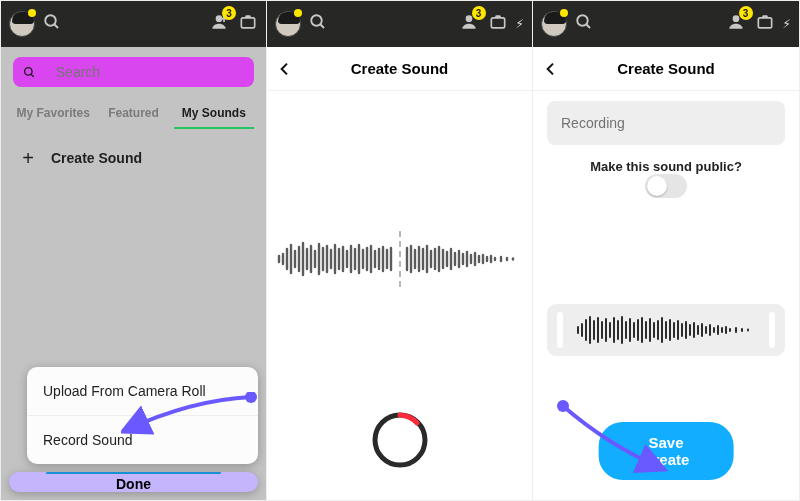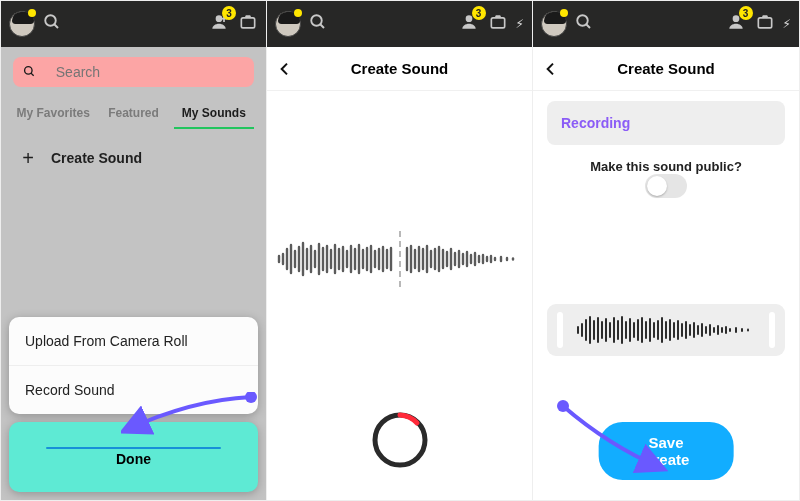--- a/index.html
+++ b/index.html
@@ -14,46 +14,46 @@
   .topbar .left, .topbar .right { display:flex; align-items:center; gap:8px; }
   .avatar { width:26px; height:26px; border-radius:50%; background:#cfc9bf; position:relative; border:1px solid #444;}
   .avatar-yellow { position:absolute; top:-3px; right:-2px; width:8px; height:8px; border-radius:50%; background:#ffe600; }
   .hair { position:absolute; top:0; left:2px; width:22px; height:12px; background:#1a1a1a; border-radius:10px 10px 4px 4px; }
   .badge-wrap { position:relative; }
   .badge { position:absolute; top:-6px; right:-6px; width:14px; height:14px; border-radius:50%; background:#ffe600; color:#222; font-size:10px; font-weight:700; display:flex; align-items:center; justify-content:center; }
   .flash-auto { color:#ddd; font-size:12px; letter-spacing:0; }
 
   
   .p1-body { position:absolute; left:0; right:0; top:46px; bottom:0; background:rgba(0,0,0,0.22); padding:10px 12px 0 12px; }
-  .search-field { display:flex; align-items:flex-start; gap:20px; background:#fca5a5; border-radius:8px; padding:7px 10px; }
+  .search-field { display:flex; align-items:center; gap:20px; background:#d946ef; border-radius:8px; padding:7px 10px; }
   .search-field input { border:none; outline:none; background:transparent; font-size:14px; color:#333; width:100%; }
   .tabs { display:flex; margin-top:12px; font-size:12px; }
   .tabs > div { flex:1; text-align:center; padding:7px 0; color:#7b7b7b; font-weight:600; }
   .tabs .active { color:#1c1c1c; border-bottom:2px solid #22c55e; }
   .create-row { display:flex; align-items:center; gap:12px; padding:14px 4px; font-size:14px; font-weight:600; color:#1f1f1f; margin-top:4px; }
   .plus-icon { width:22px; height:22px; display:flex; align-items:center; justify-content:center; font-size:20px; font-weight:300; }
 
   
   .sheet { position:absolute; left:8px; right:8px; bottom:8px; }
-  .sheet-card { background:#fcfcfc; border-radius:10px; box-shadow:0 2px 10px rgba(0,0,0,0.25); overflow:hidden; margin-bottom:8px; }
+  .sheet-card { background:#fcfcfc; border-radius:10px; box-shadow:0 2px 10px rgba(0,0,0,0.25); overflow:hidden; margin-bottom:8px;margin-left:18px; }
   .sheet-item { padding:16px 16px; font-size:14px; color:#222; border-bottom:1px solid #eee; position:relative; }
   .sheet-item:last-child { border-bottom:none; }
-  .done-card { background:#5eead4; border-radius:10px; box-shadow:0 2px 10px rgba(0,0,0,0.25); text-align:center; padding:25px 0; font-weight:700; font-size:14px; }
+  .done-card { background:#c4b5fd; border-radius:10px; box-shadow:0 2px 10px rgba(0,0,0,0.25); text-align:center; padding:0 0; font-weight:700; font-size:14px; }
   .done-underline { height:2px; background:#1790d8; width:70%; border-radius:2px; margin:0 auto 2px auto; }
 
   
   .pageheader { display:flex; align-items:center; justify-content:center; position:relative; height:44px; background:#fff; border-bottom:1px solid #f0f0f0; font-weight:700; font-size:15px; }
   .back-btn { position:absolute; left:10px; top:0; bottom:0; display:flex; align-items:center; }
   .p2-body { position:absolute; left:0; right:0; top:90px; bottom:0; background:#fff; }
   .waveform-large { position:absolute; left:0; right:0; top:140px; height:56px; display:flex; align-items:center; justify-content:center; }
   .waveform-large .divider { width:0; border-left:2px dashed #b8b8b8; height:56px; margin:0 4px; }
   .record-ring { position:absolute; left:50%; bottom:30px; transform:translateX(-50%); width:60px; height:60px; }
 
   .p3-body { position:absolute; left:0; right:0; top:90px; bottom:0; background:#fff; padding:10px 14px 0 14px; }
-  .rec-name { background:#eeeeee; border-radius:8px; padding:14px 14px; font-size:14px; color:#8b5cf6; font-weight:700; }
+  .rec-name { background:#eeeeee; border-radius:8px; padding:14px 14px; font-size:14px; color:#737373; font-weight:400; }
   .public-row { display:flex; align-items:center; justify-content:space-between; padding:14px 0 6px 0; font-size:13px; font-weight:600; color:#222;flex-direction:column; }
   .toggle { width:42px; height:24px; background:#e5e5e5; border-radius:12px; position:relative; }
   .toggle::after { content:""; position:absolute; top:2px; left:2px; width:20px; height:20px; background:#fff; border-radius:50%; box-shadow:0 1px 2px rgba(0,0,0,0.25); }
   .wave-chip { margin-top:100px; background:#eeeeee; border-radius:9px; padding:8px 10px; display:flex; align-items:center; justify-content:space-between; height:52px; }
   .handle { width:6px; height:36px; background:#fff; border-radius:3px; }
   .save-btn { position:absolute; left:50%; bottom:20px; transform:translateX(-50%); background:#12adff; color:#fff; font-weight:700; font-size:15px; border:none; border-radius:24px; padding:12px 44px; }
 
   
   .arrow { position:absolute; pointer-events:none; }
   .arrow svg { display:block; }

